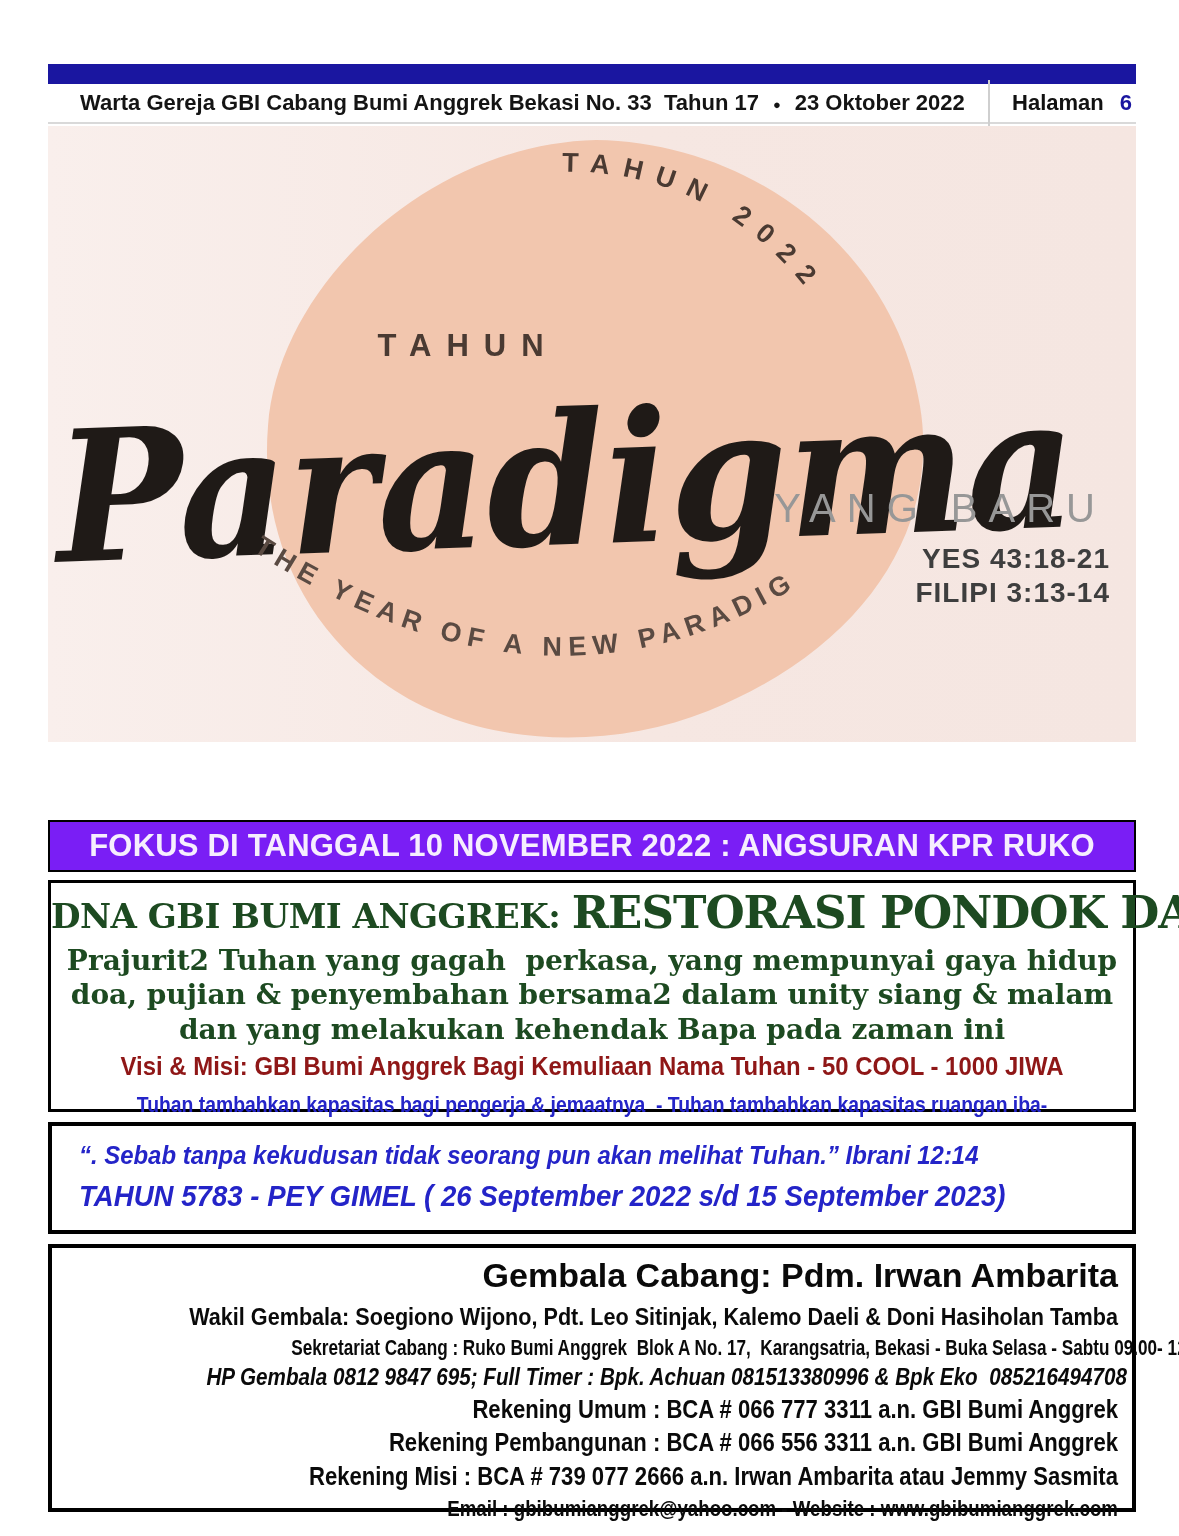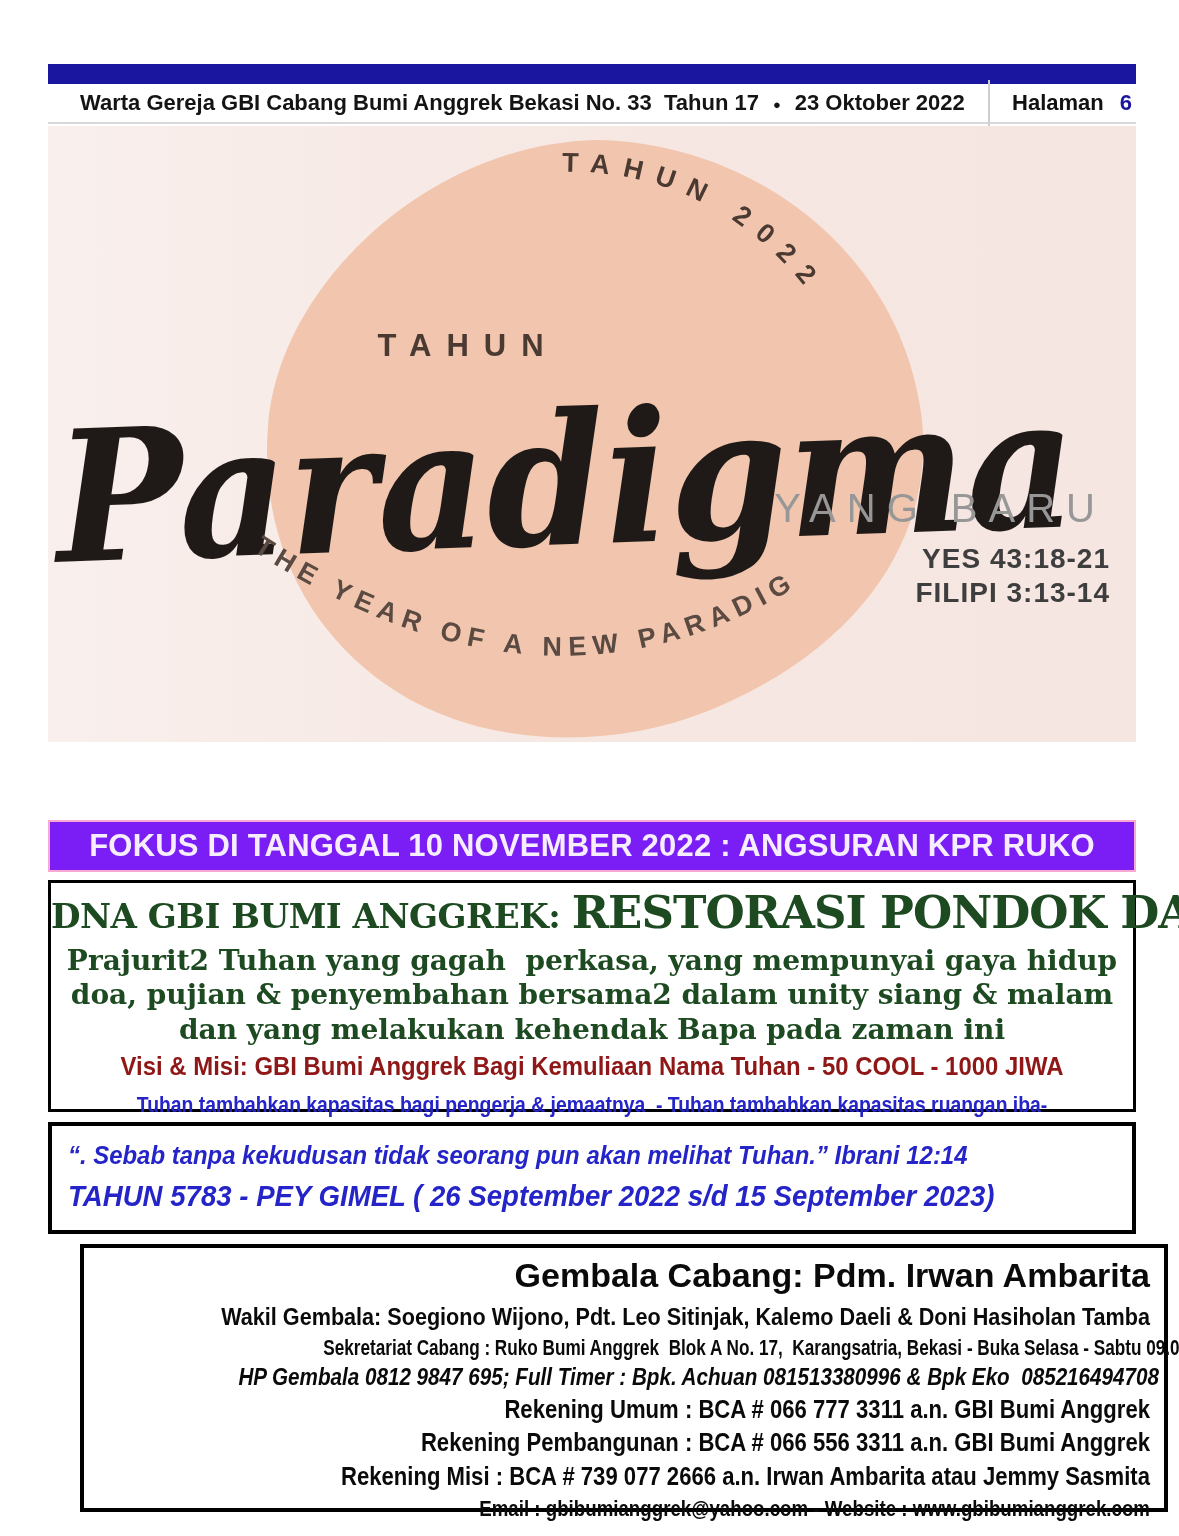--- a/index.html
+++ b/index.html
@@ -25,49 +25,49 @@
   
   .hero { left:48px; top:126px; width:1088px; height:616px;
           background:linear-gradient(90deg,#f9efec 0%, #f6e7e2 55%, #f5e6e1 100%); }
   .hero svg { display:block; width:100%; height:100%; }
 
   
   .banner1 { left:48px; top:750px; width:1088px; height:62px; background:#fff;
              border:4px solid #000; display:flex; align-items:center; justify-content:center; }
   .banner1-text { font-size:36px; font-weight:800; letter-spacing:-0.5px; color:#060606; white-space:pre; }
   .banner2 { left:48px; top:820px; width:1088px; height:52px; background:var(--purple,#7a1ef5);
-             border:2px solid #f9a8d4; display:flex; align-items:center; justify-content:center; }
+             border:2px solid #000000; display:flex; align-items:center; justify-content:center; }
   .banner2-text { font-size:31px; font-weight:800; color:#f6eefe; letter-spacing:0.2px; white-space:pre; }
 
   
   .dna { left:48px; top:880px; width:1088px; height:232px; background:#fff;
          border:3px solid #000; text-align:center; padding-top:6px; }
   .dna-heading { font-family:"DejaVu Serif", serif; color:var(--green,#1d4a21);
                  white-space:nowrap; line-height:1.05; }
   .dna-heading-prefix { font-size:34px; font-weight:700; letter-spacing:-0.5px; }
   .dna-heading-main   { font-size:45px; font-weight:700; letter-spacing:-1px; }
   .dna-body { margin-top:8px; }
   .dna-body-line { font-family:"DejaVu Serif", serif; font-weight:700; font-size:28px;
                    color:var(--green,#1d4a21); line-height:1.22; white-space:pre; }
   .dna-vision { margin-top:4px; font-size:26px; font-weight:800; color:var(--red,#8f1717);
                 white-space:pre; transform:scaleX(.92); transform-origin:50% 50%; }
   .dna-capacity { margin-top:10px; font-size:22px; font-weight:700; color:var(--blue,#2424c8);
                   white-space:pre; transform:scaleX(.88); transform-origin:50% 50%; }
 
   
   .quote { left:48px; top:1122px; width:1088px; height:112px; background:#fff;
-           border:4px solid #000; padding:10px 10px 0 16px; }
+           border:4px solid #000; padding:10px 10px 0 27px; }
   .quote-line { color:var(--blue,#2424c8); font-style:italic; font-weight:700;
                 white-space:pre; transform-origin:0 50%; }
   .quote-line1 { font-size:26px; transform:scaleX(.92); margin-top:4px; }
   .quote-line2 { font-size:30px; transform:scaleX(.92); margin-top:8px; }
 
   
   .contact { left:48px; top:1244px; width:1088px; height:268px; background:#fff;
-             border:4px solid #000; padding:4px 14px 0 6px; text-align:right; color:#0a0a0a;margin-left:32px; }
+             border:4px solid #000; padding:4px 14px 0 6px; text-align:right; color:#0a0a0a; }
   .cl { white-space:pre; transform-origin:100% 50%; line-height:1.28; }
   .cl1 { font-size:34px; font-weight:800; margin-top:2px; }
   .cl2 { font-size:24px; font-weight:800; transform:scaleX(.90); margin-top:4px; }
   .cl3 { font-size:22px; font-weight:700; transform:scaleX(.78); margin-top:2px; }
   .cl4 { font-size:24px; font-weight:700; font-style:italic; transform:scaleX(.86); }
   .cl5 { font-size:26px; font-weight:800; transform:scaleX(.85); }
   .cl6 { font-size:26px; font-weight:800; transform:scaleX(.85); }
   .cl7 { font-size:26px; font-weight:800; transform:scaleX(.85); }
   .cl8 { font-size:22px; font-weight:800; transform:scaleX(.85); margin-top:2px; }
 </style>

